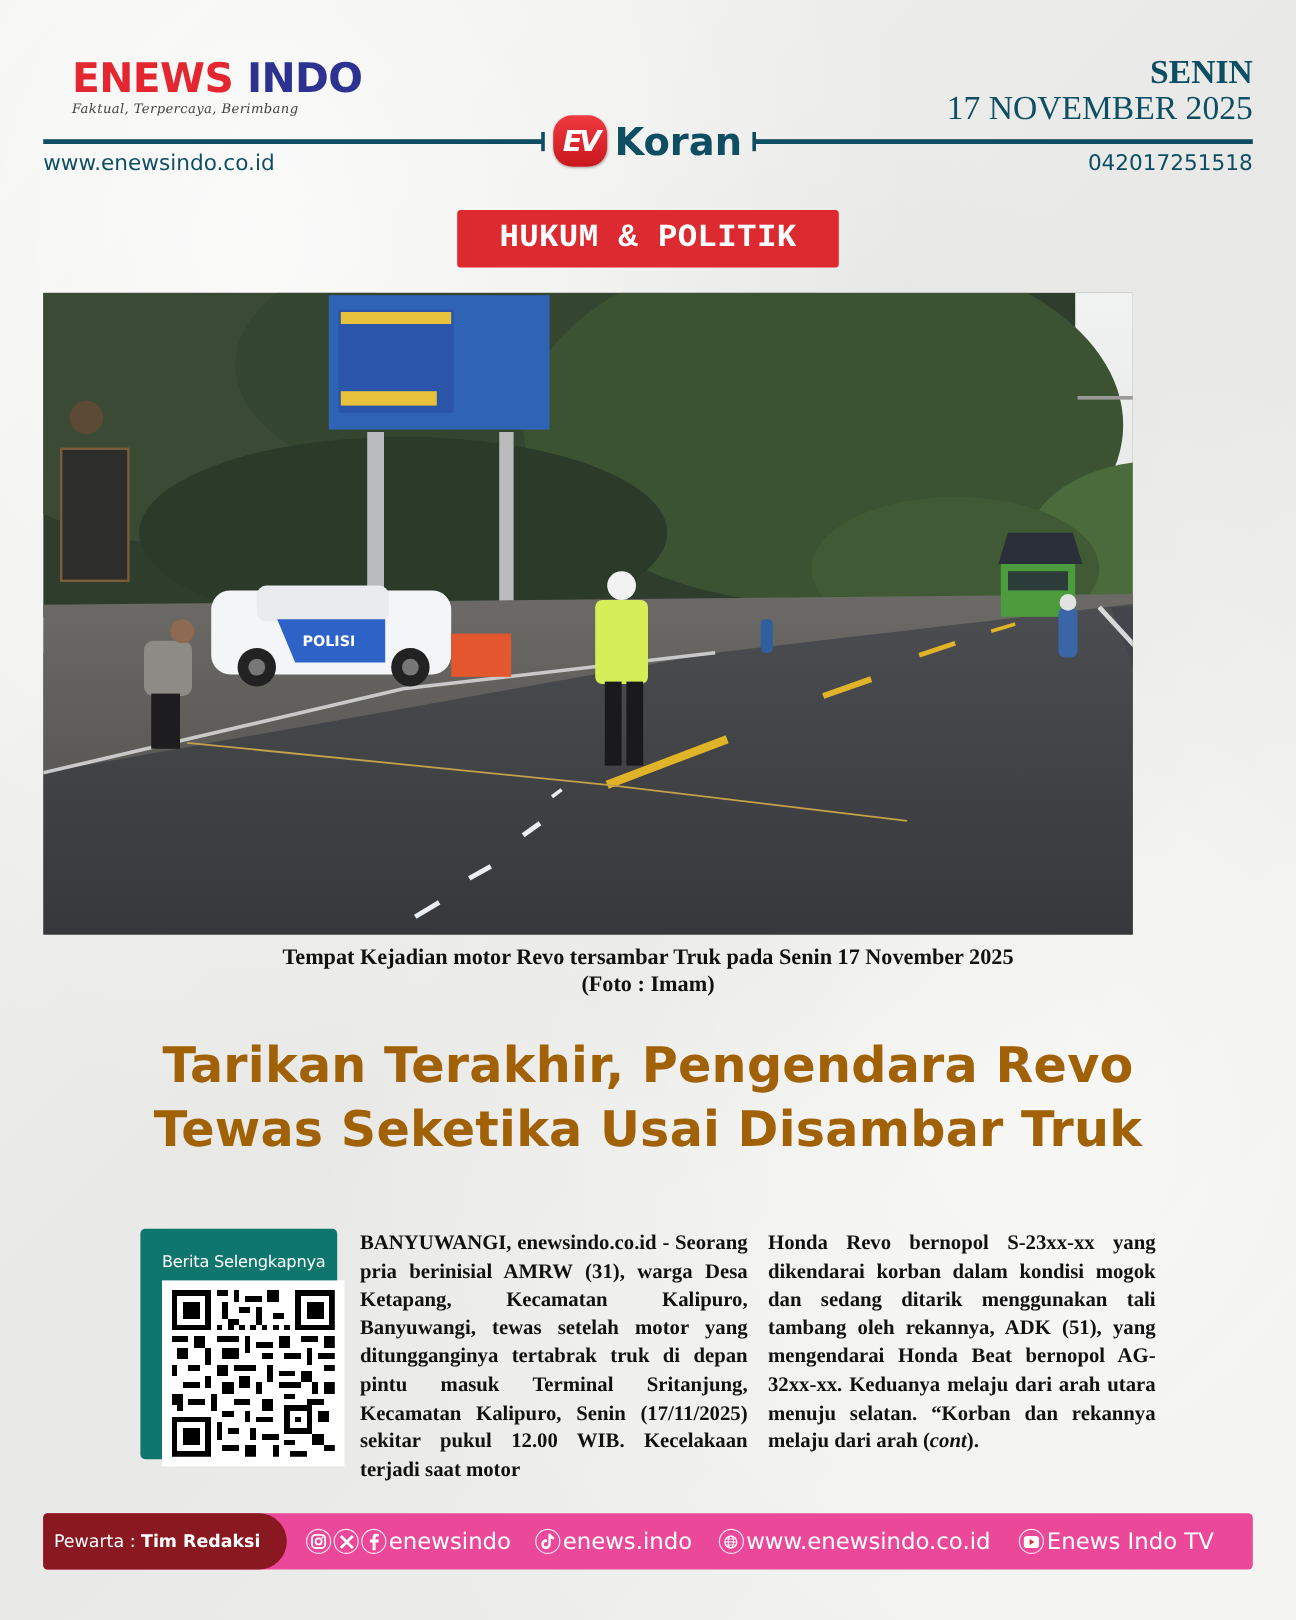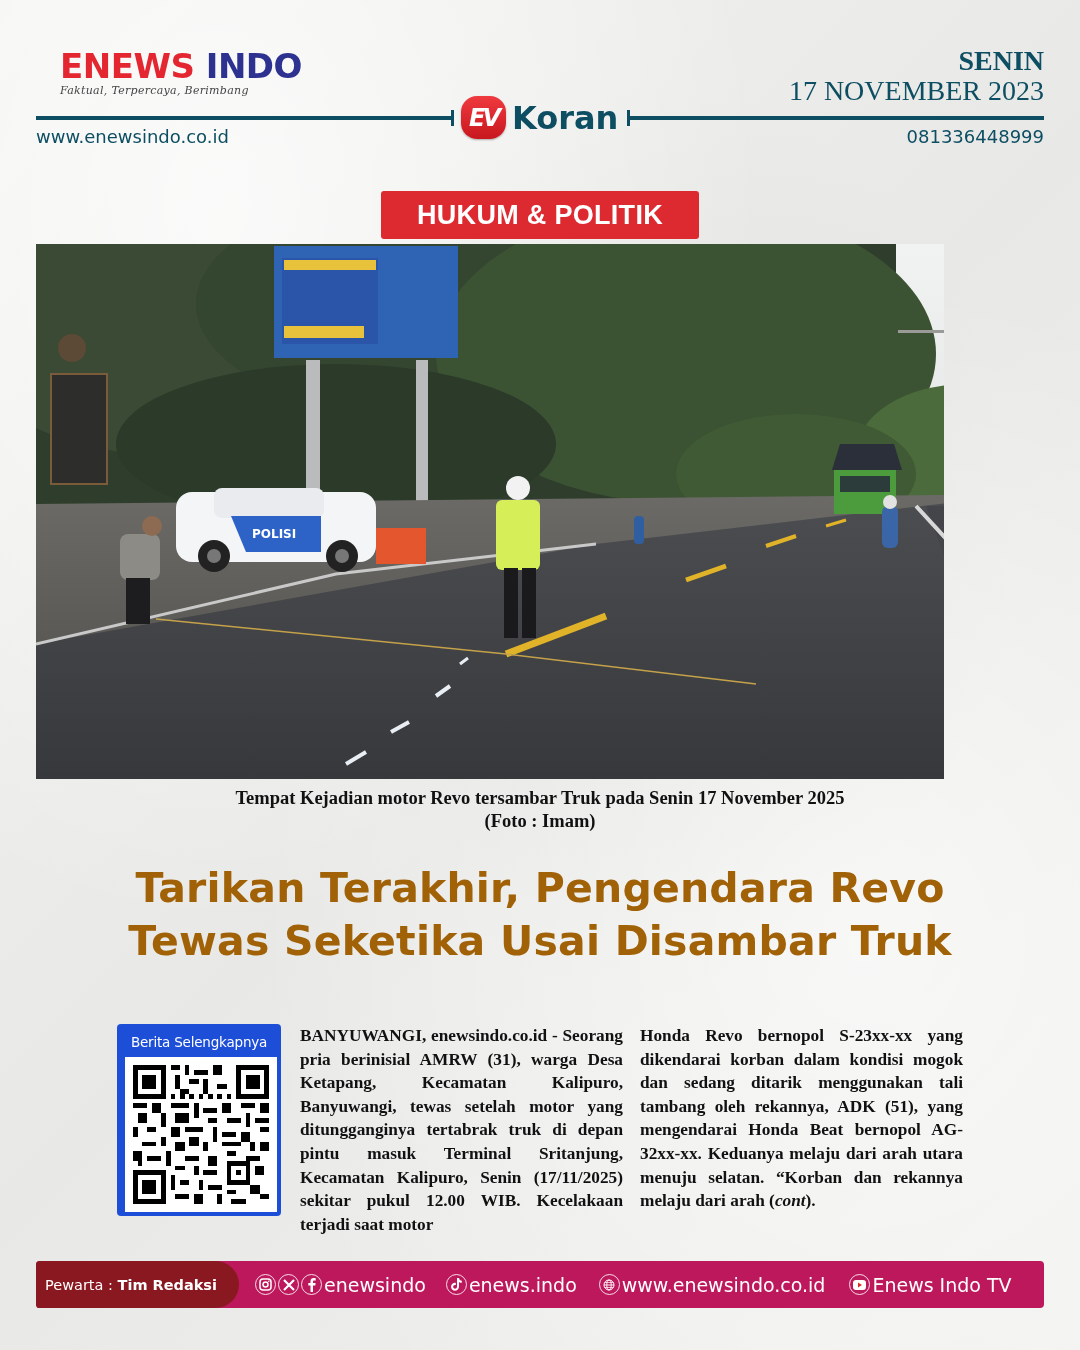--- a/index.html
+++ b/index.html
@@ -53,55 +53,55 @@
 
   .site-url { position: absolute; left: 36px; top: 126px; font-family: "DejaVu Sans", sans-serif;
     font-size: 18px; color: #0d4e63; font-weight: 500; }
   .phone { position: absolute; right: 36px; top: 126px; font-family: "DejaVu Sans", sans-serif;
     font-size: 18px; color: #0d4e63; }
 
   
   .category {
     position: absolute; left: 381px; top: 175px; width: 318px; height: 48px;
     background: #dd2a30; border-radius: 3px;
-    color: #fff; font-family: Liberation Sans, sans-serif; font-weight: bold; font-size: 27px;
-    display: flex; align-items: center; justify-content: center; letter-spacing: 0.3px; margin-top: 16px;
+    color: #fff; font-family: Liberation Mono, monospace; font-weight: bold; font-size: 27px;
+    display: flex; align-items: center; justify-content: center; letter-spacing: 0.3px;
   }
 
   
   .photo { position: absolute; left: 36px; top: 244px; width: 908px; height: 535px; overflow: hidden;
     background: #6d6f6c; }
   .photo svg { display: block; }
 
   .caption { position: absolute; left: 0; width: 1080px; top: 787px; text-align: center;
     font-family: "Liberation Serif", serif; font-weight: bold; font-size: 18.5px; line-height: 23px; color: #111; }
 
   
   .headline { position: absolute; left: 0; width: 1080px; top: 862px; text-align: center;
     font-family: "DejaVu Sans", sans-serif; font-weight: bold; font-size: 41px; line-height: 53px;
     letter-spacing: 0.2px; color: #a16207; }
 
   
   .qr-card { position: absolute; left: 117px; top: 1024px; width: 164px; height: 192px;
-    background: #1d4ed8; border-radius: 4px; padding: 8px; }
+    background: #0f766e; border-radius: 4px; padding: 18px; }
   .qr-title { color: #fff; font-family: "DejaVu Sans", sans-serif; font-size: 13.5px; text-align: center;
     line-height: 20px; margin-bottom: 5px; white-space: nowrap; letter-spacing: -0.2px; }
   .qr-box { background: #fff; width: 152px; height: 155px; padding: 8px; }
   .qr-box svg { display: block; }
 
   
   .col { position: absolute; top: 1024px; width: 323px; font-family: "Liberation Serif", serif;
     font-weight: bold; font-size: 17.3px; line-height: 23.6px; text-align: justify; text-align-last: left; color: #111; }
   .col.one { left: 300px; }
   .col.two { left: 640px; }
   .col em { font-style: italic; }
 
   
   .footer { position: absolute; left: 36px; top: 1261px; width: 1008px; height: 47px;
-    background: #be185d; border-radius: 4px; display: flex; align-items: center; }
+    background: #ec4899; border-radius: 4px; display: flex; align-items: center; }
   .pewarta { height: 47px; width: 203px; background: #8a1820; border-radius: 4px 26px 26px 4px;
     color: #fff; font-family: "DejaVu Sans", sans-serif; font-size: 14.5px; display: flex; align-items: center;
     padding-left: 9px; white-space: nowrap; }
   .pewarta b { font-weight: bold; }
   .social { display: flex; align-items: center; color: #fff; font-family: "DejaVu Sans", sans-serif; font-size: 19px;
     white-space: nowrap; }
   .ico { width: 21px; height: 21px; border: 1px solid rgba(255,255,255,0.85); border-radius: 50%;
     display: inline-flex; align-items: center; justify-content: center; margin-right: 2px; }
   .ico svg { display: block; }
   .grp { display: flex; align-items: center; }
@@ -112,35 +112,35 @@
 <div class="brand">
   <div class="brand-name">
     <span class="red">ENEWS</span>
     <span class="blue">INDO</span>
   </div>
   <div class="brand-tagline">Faktual, Terpercaya, Berimbang</div>
 </div>
 
 <div class="date-block">
   <div class="date-day">SENIN</div>
-  <div class="date-full">17 NOVEMBER 2023</div>
+  <div class="date-full">17 NOVEMBER 2025</div>
 </div>
 
 <div class="rule left"></div>
 <div class="rule-cap" style="left:451px"></div>
 <div class="rule-cap" style="left:627px"></div>
 <div class="rule right"></div>
 
 <div class="koran">
   <div class="ev-logo">EV</div>
   <div class="koran-label">Koran</div>
 </div>
 
 <div class="site-url">www.enewsindo.co.id</div>
-<div class="phone">081336448999</div>
+<div class="phone">042017251518</div>
 
 <div class="category">HUKUM &amp; POLITIK</div>
 
 <div class="photo" title="Accident scene on a wet road: police officers marking the asphalt, a police car labeled POLISI, a green truck and motorbikes in the background">
   <svg width="1008" height="535" viewBox="0 0 1008 535">
     <defs>
       <linearGradient id="sky" x1="0" y1="0" x2="0" y2="1">
         <stop offset="0" stop-color="#f1f3f2"></stop>
           <stop offset="1" stop-color="#dfe3e2"></stop>
       </linearGradient>

